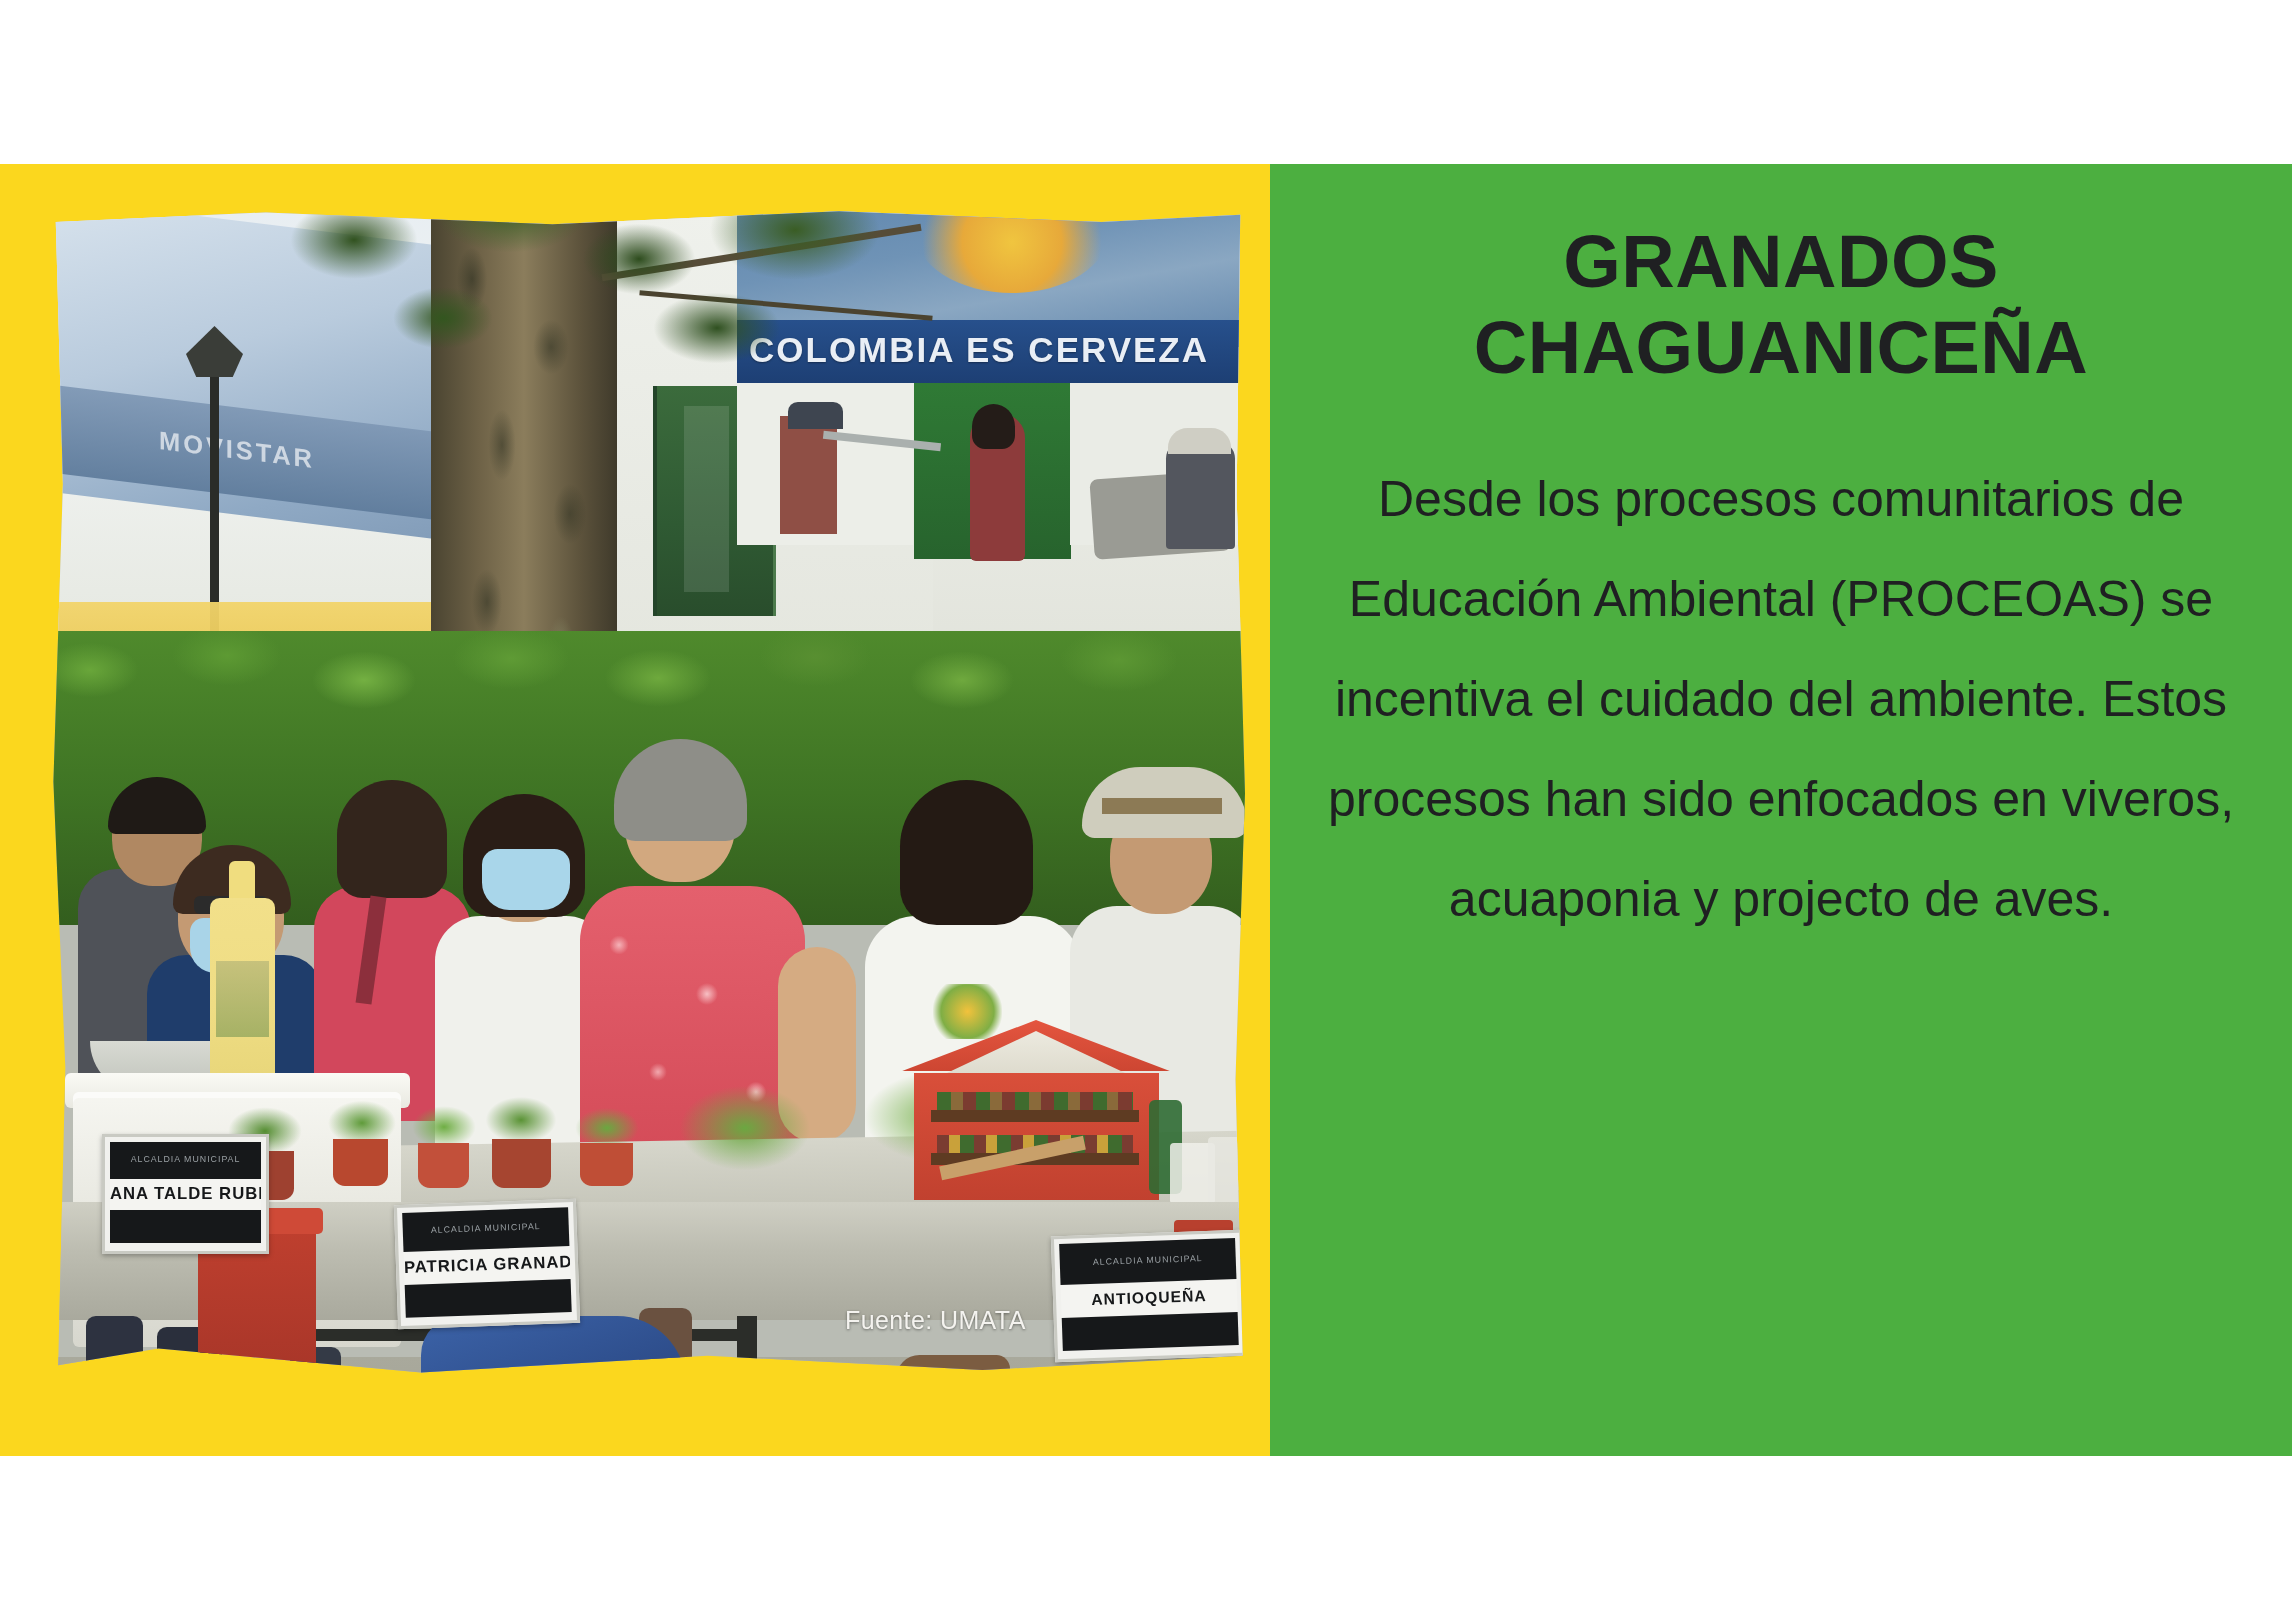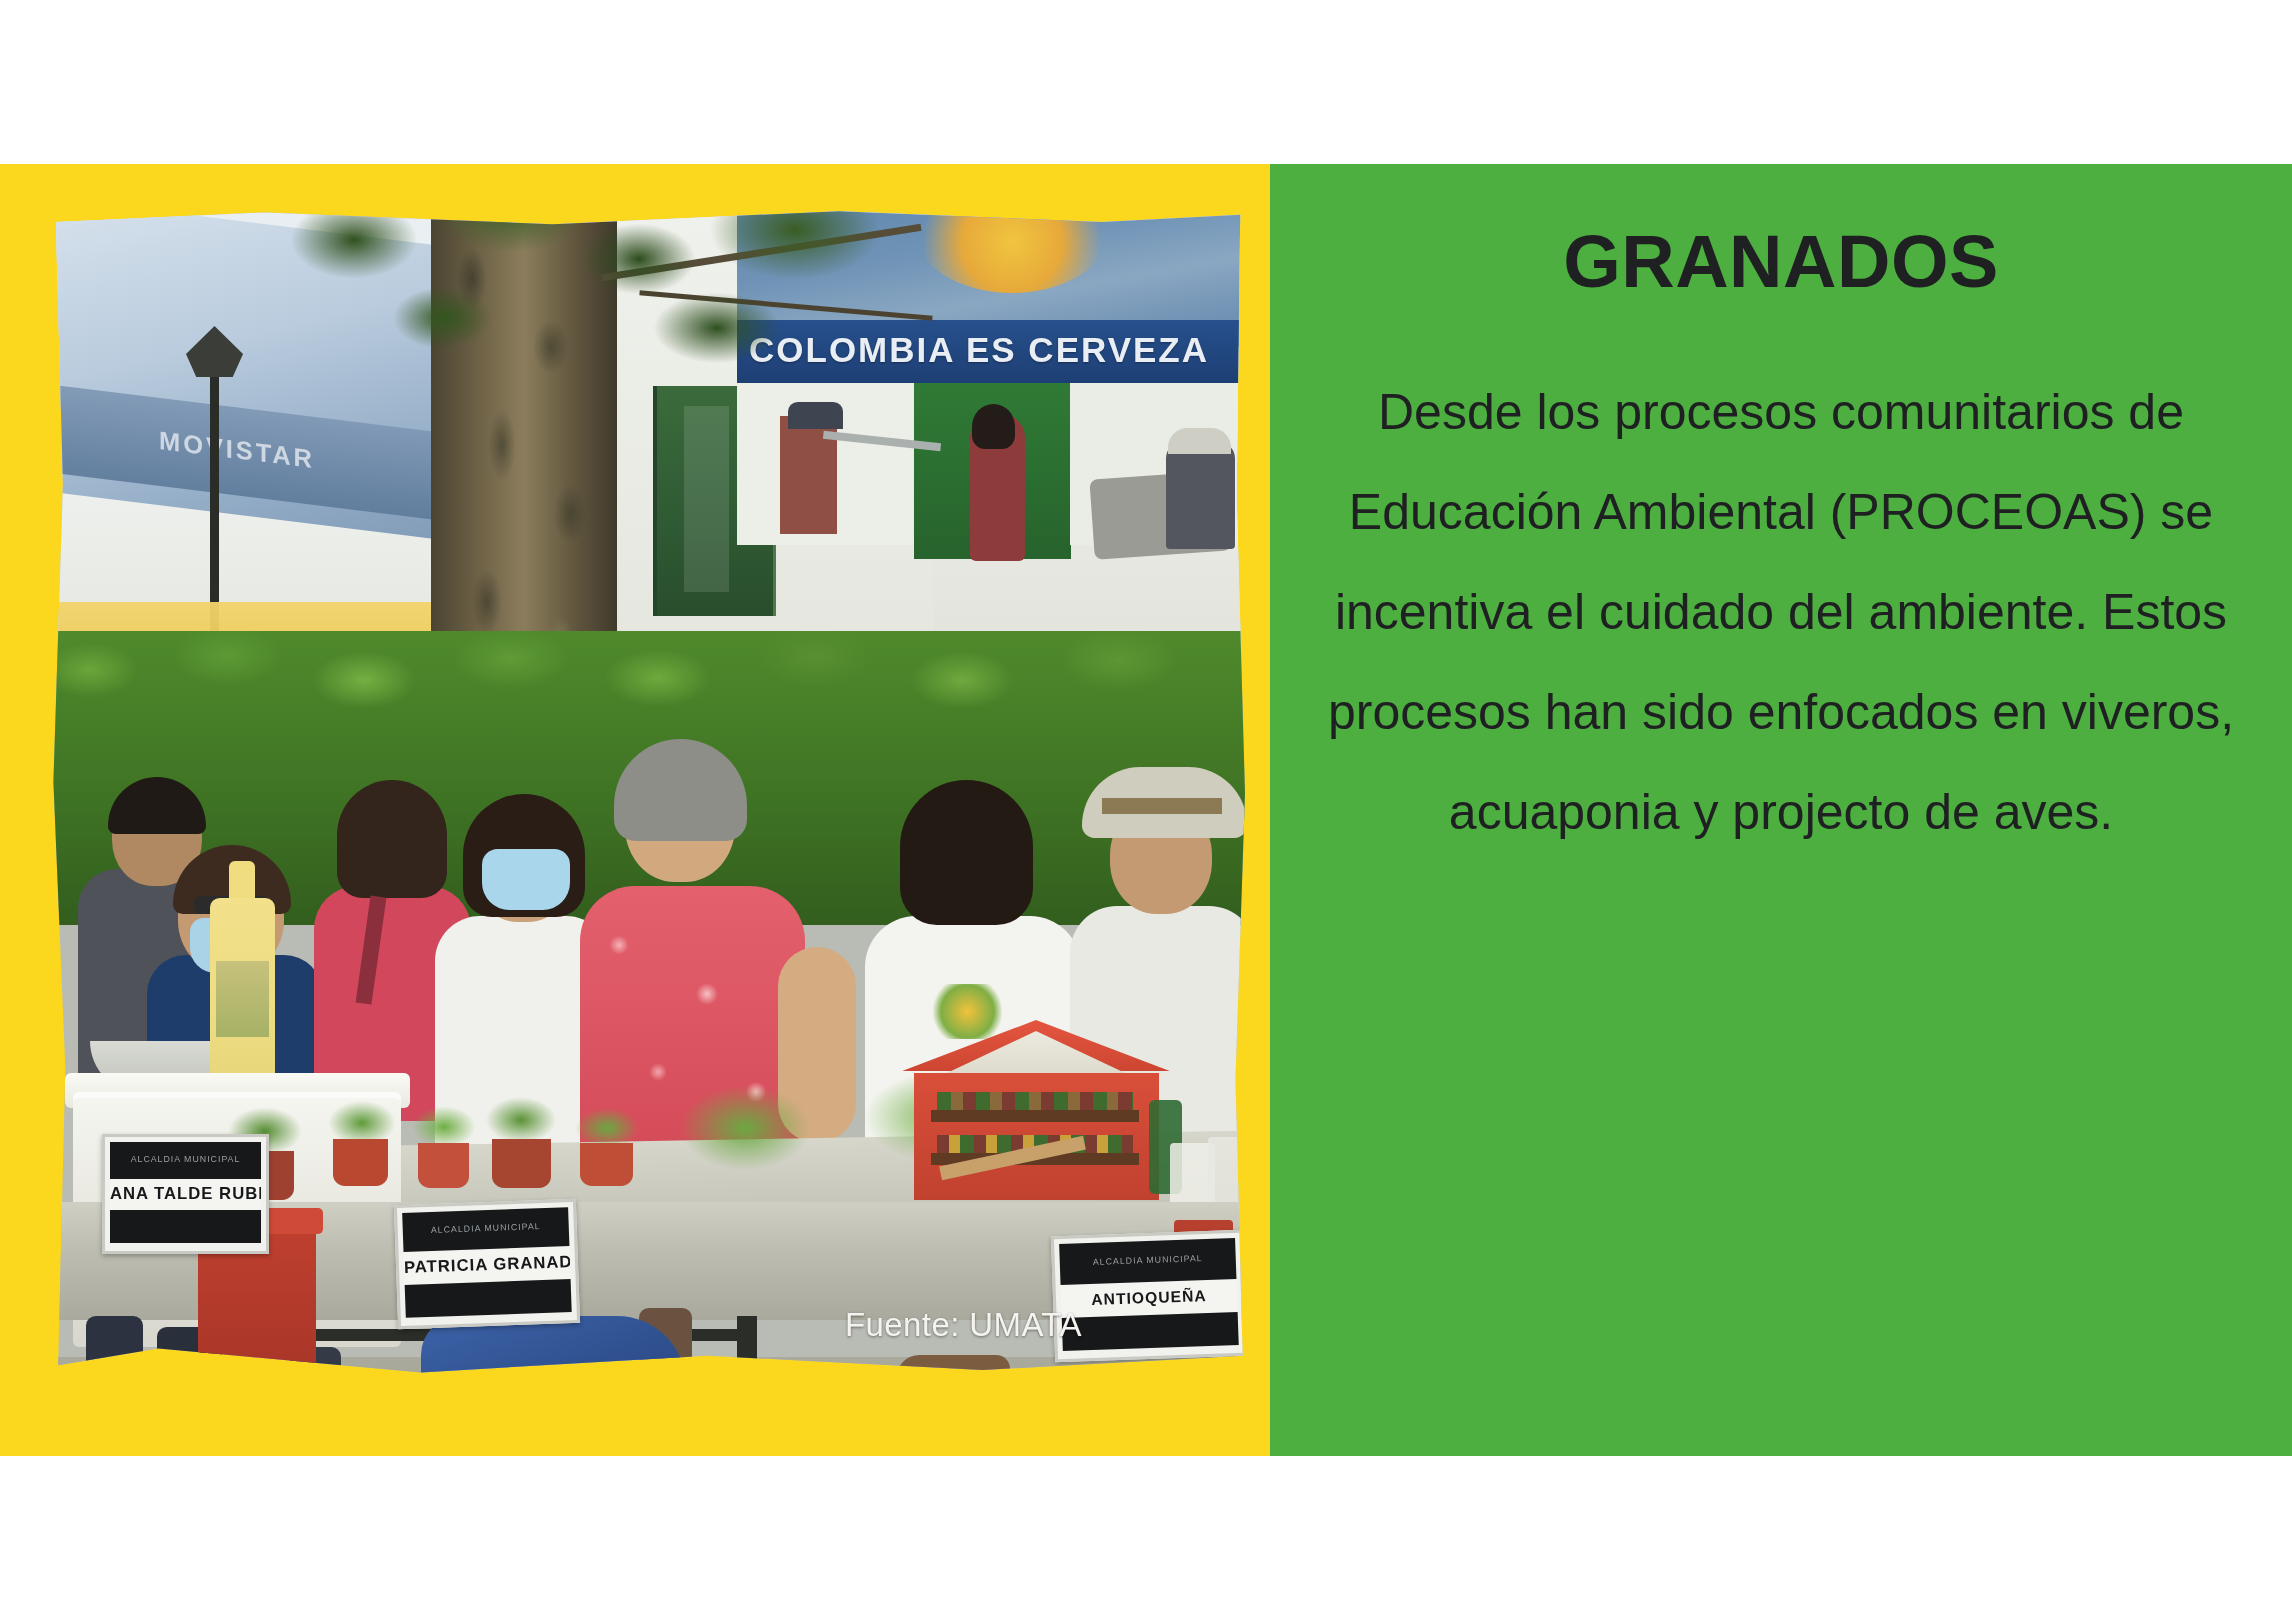--- a/index.html
+++ b/index.html
@@ -426,21 +426,21 @@
   .cup2 { left: 1157px; top: 927px; width: 43px; height: 71px; background: rgba(232,232,226,.8); border-radius: 3.9px 3.9px 7.8px 7.8px;}
   .bot-r{ left: 1098px; top: 890px; width: 33px; height: 94px; background:#2f6b33; border-radius: 5.9px; opacity:.9;}
   .red-cup{ left: 1123px; top: 1010px; width: 59px; height: 63px; background:#b8402e; border-radius: 3.9px 3.9px 9.8px 9.8px;}
 
   
   #fuente {
     position: absolute;
     left: 794px;
     top: 1096px;
     color: #f4f3ef;
-    font-size: 33px;
+    font-size: 25px;
     letter-spacing: 0.4px;
     text-shadow: 0 1px 2.9px rgba(0,0,0,.45);
     white-space: nowrap;
   }
 
   
   #green-panel {
     position: absolute;
     left: 1270px;
     top: 164px;
@@ -656,18 +656,19 @@
 
         <div id="fuente">Fuente: UMATA</div>
 
       </div>
     </div>
   </div>
 
   <div id="green-panel">
     <h1 id="title">
       <span>GRANADOS</span><br>
+      <span>CHAGUANICEÑA</span>
     </h1>
     <p id="body-text">Desde los procesos comunitarios de Educación Ambiental (PROCEOAS) se incentiva el cuidado del ambiente. Estos procesos han sido enfocados en viveros, acuaponia y projecto de aves.</p>
   </div>
 
 </div>
 
 
 </body></html>

